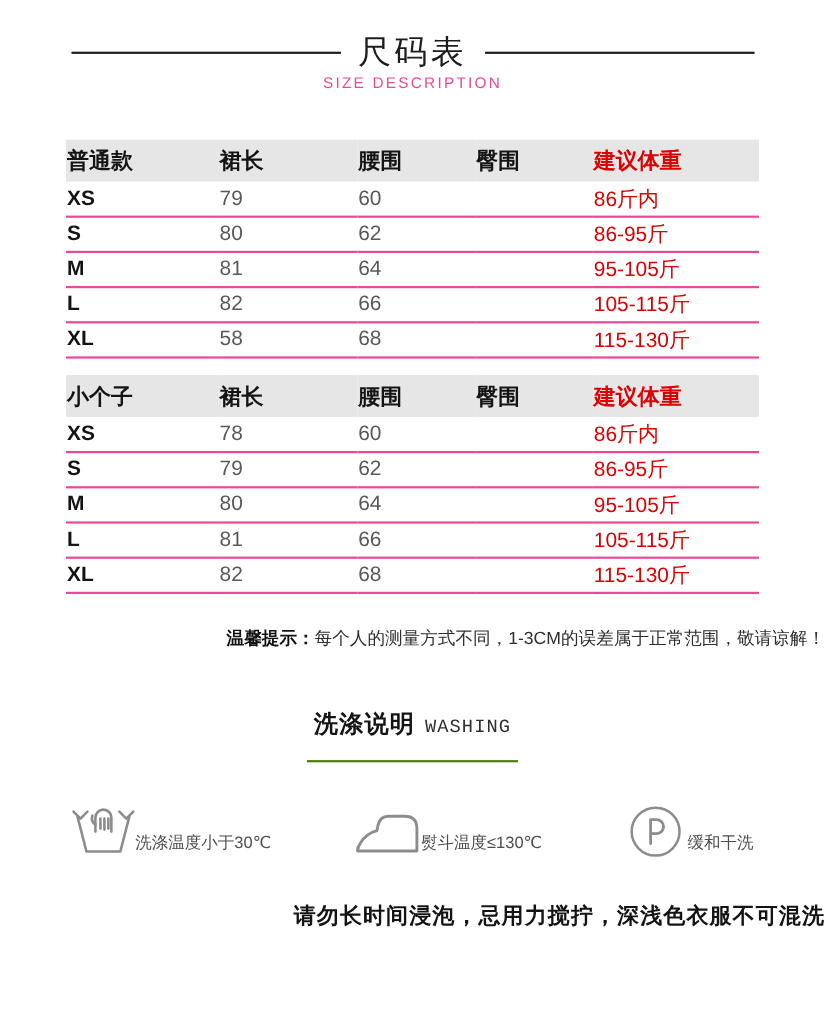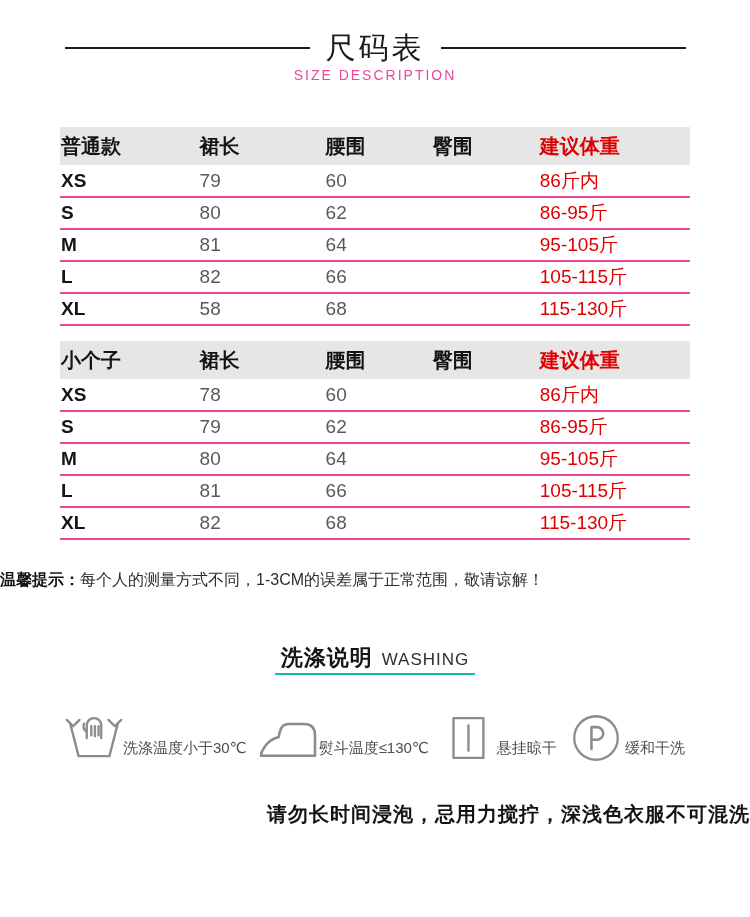--- a/index.html
+++ b/index.html
@@ -21,26 +21,26 @@
   table.size-table{width:630px;margin:0 auto;border-collapse:collapse;table-layout:fixed;text-align:left;}
   table.t1{margin-top:44px;}
   table.t2{margin-top:15px;}
   .size-table th{background:var(--header-bg,#e6e6e6);height:38px;font-size:20px;font-weight:bold;color:#141414;}
   .size-table th.red{color:var(--accent-red,#dc0000);}
   .size-table td{height:32px;font-size:19px;color:#595959;border-bottom:2px solid #ec4899;}
   .size-table td.size{font-weight:bold;color:#141414;font-size:19px;}
   .size-table td.weight{color:var(--accent-red,#dc0000);}
 
   
-  .tip{text-align:left;margin-top:30px;font-size:16px;color:#2e2e2e;white-space:nowrap;}
+  .tip{text-align:right;margin-top:30px;font-size:16px;color:#2e2e2e;white-space:nowrap;}
   .tip-label{font-weight:bold;color:#111;}
 
   
   .washing-title{text-align:center;margin-top:52px;}
-  .wt-inner{display:inline-block;border-bottom:2px solid #14b8a6;padding:0 6px 0 6px;}
+  .wt-inner{display:inline-block;border-bottom:2px solid #4d7c0f;padding:0 6px 18px 6px;font-family:Liberation Mono, monospace;}
   .washing-cn{font-size:22px;font-weight:bold;color:#141414;letter-spacing:1px;}
   .washing-en{font-size:17px;color:#2e2e2e;margin-left:9px;letter-spacing:1px;}
 
   .icons-row{width:620px;margin:32px auto 0;display:flex;justify-content:space-between;}
   .icon-item{display:flex;flex-direction:row;align-items:center;flex:0 0 auto;}
   .icon{color:#8c8c8c;height:58px;display:flex;align-items:flex-end;}
   .icon svg{display:block;}
   .icon-label{margin-top:25px;font-size:15px;color:#4d4d4d;white-space:nowrap;}
 
   .note{text-align:right;margin-top:36px;font-size:20px;font-weight:bold;color:#141414;letter-spacing:1px;}
@@ -198,29 +198,20 @@
 
     <div class="icon-item">
       <span class="icon">
         <svg width="62" height="54" viewBox="0 0 64 58" fill="none" stroke="currentColor" stroke-width="2.8" stroke-linecap="round" stroke-linejoin="round">
           <path d="M3,48 H61 V26 Q61,14 49,14 H33 Q25,14 23,23 L22,28 Q11,31 6,40 Q3,44 3,48 Z"></path>
         </svg>
       </span>
       <span class="icon-label">熨斗温度≤130℃</span>
     </div>
 
-    <div class="icon-item">
-      <span class="icon">
-        <svg width="58" height="54" viewBox="0 0 64 58" fill="none" stroke="currentColor" stroke-width="2.6" stroke-linecap="round" stroke-linejoin="round">
-          <rect x="16" y="7" width="33" height="44"></rect>
-          <line x1="32.5" y1="15" x2="32.5" y2="43"></line>
-        </svg>
-      </span>
-      <span class="icon-label">悬挂晾干</span>
-    </div>
 
     <div class="icon-item">
       <span class="icon">
         <svg width="58" height="54" viewBox="0 0 64 58" fill="none" stroke="currentColor" stroke-width="2.5" stroke-linecap="round" stroke-linejoin="round">
           <circle cx="32" cy="29" r="24"></circle>
           <path d="M27,17 V41 M27,17 H33 a7,7 0 0 1 0,14 H27" stroke-width="2.8"></path>
         </svg>
       </span>
       <span class="icon-label">缓和干洗</span>
     </div>

